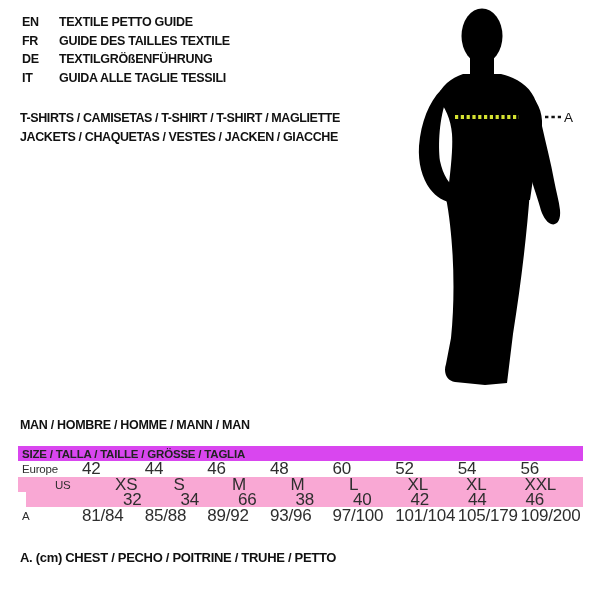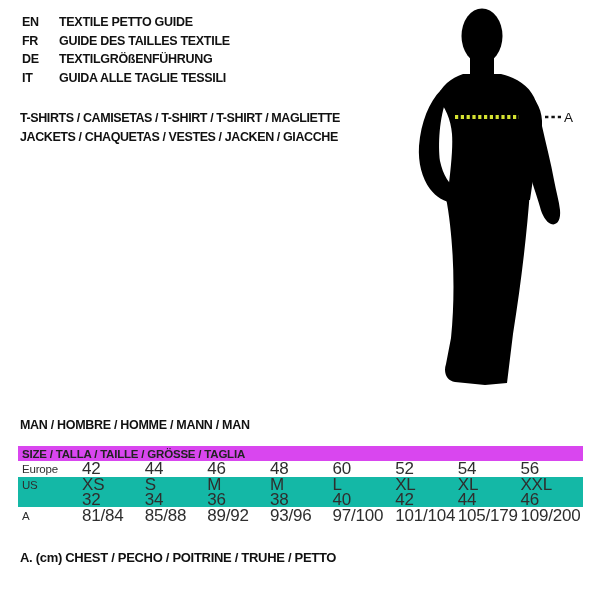--- a/index.html
+++ b/index.html
@@ -40,24 +40,24 @@
   
   .size-table { position: absolute; left: 18px; top: 446px; width: 565px; }
   .t-header {
     height: 15px; background: #d946ef;
     display: flex; align-items: center; padding-left: 4px;
     font-size: 11.5px; font-weight: bold; letter-spacing: -0.2px; color: #222;
     box-sizing: border-box;
   }
   .t-row { display: flex; align-items: center; }
   .t-row.white { background: #ffffff; }
-  .t-row.gray  { background: #14b8a6; }
+  .t-row.gray  { background: #f9a8d4; padding-left: 33px; }
   .row-europe { height: 16px; }
   .row-us1    { height: 15px; }
-  .row-us2    { height: 15px; }
+  .row-us2    { height: 15px; margin-left: 8px; }
   .row-a      { height: 17px; }
   .t-label {
     width: 64px; padding-left: 4px; box-sizing: border-box;
     font-size: 11.5px; color: #2e2e2e; letter-spacing: -0.2px;
   }
   .t-cell {
     flex: 1; text-align: left;
     font-size: 17px; color: #2e2e2e; letter-spacing: -0.2px;
   }
 
@@ -149,21 +149,21 @@
       <span class="t-cell">L</span>
       <span class="t-cell">XL</span>
       <span class="t-cell">XL</span>
       <span class="t-cell">XXL</span>
     </div>
 
     <div class="t-row gray row-us2">
       <span class="t-label"></span>
       <span class="t-cell">32</span>
       <span class="t-cell">34</span>
-      <span class="t-cell">36</span>
+      <span class="t-cell">66</span>
       <span class="t-cell">38</span>
       <span class="t-cell">40</span>
       <span class="t-cell">42</span>
       <span class="t-cell">44</span>
       <span class="t-cell">46</span>
     </div>
 
     <div class="t-row white row-a">
       <span class="t-label">A</span>
       <span class="t-cell">81/84</span>

